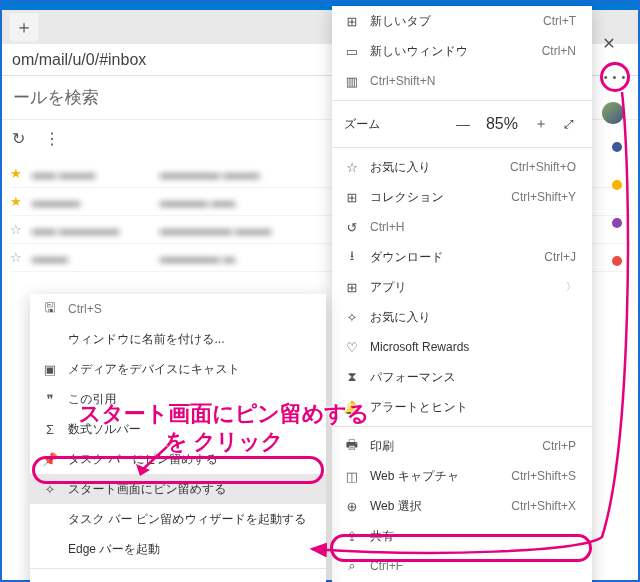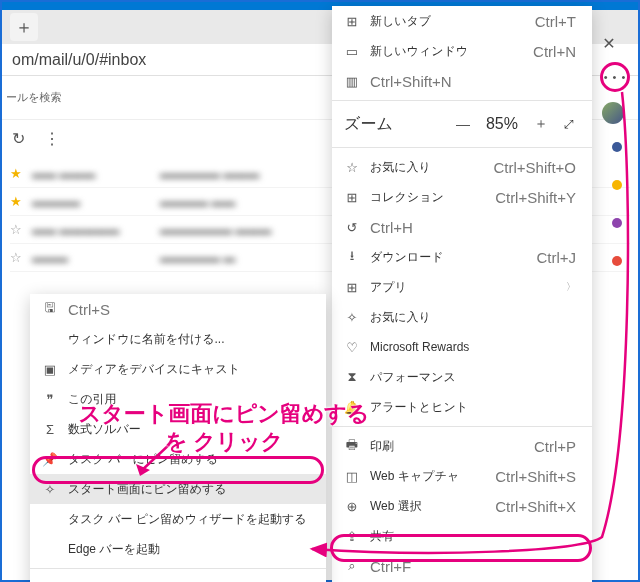--- a/index.html
+++ b/index.html
@@ -2,46 +2,46 @@
 <html><head>
 <meta charset="utf-8">
 <style>
 * { margin: 0; padding: 0; box-sizing: border-box; font-family: "Segoe UI", "Meiryo", sans-serif; }
 body { width: 640px; height: 582px; overflow: hidden; background: #fff; position: relative; }
 .frame { border: 2px solid #1a6dd6; width: 640px; height: 582px; position: relative; background: #fff; }
 .topbar { height: 8px; background: #0078d4; }
 .tabstrip { height: 34px; background: #e9e9e9; display: flex; align-items: center; padding-left: 8px; }
 .newtab { width: 28px; height: 28px; display: flex; align-items: center; justify-content: center; background: #f3f3f3; border-radius: 4px; font-size: 18px; color: #555; }
 .addrbar { height: 32px; padding: 4px 10px; font-size: 16px; color: #444; border-bottom: 1px solid #e0e0e0; display: flex; align-items: center; }
-.searchbar { height: 44px; padding: 0 4px; display: flex; align-items: center; font-size: 11px; color: #666; border-bottom: 1px solid #eee; }
+.searchbar { height: 44px; padding: 0 11px; display: flex; align-items: center; font-size: 17px; color: #666; border-bottom: 1px solid #eee; }
 .toolbar { height: 36px; display: flex; align-items: center; gap: 14px; padding: 0 10px; }
 .tb-icon { width: 18px; height: 18px; color: #555; }
 .maillist { padding: 4px 8px; }
 .mailrow { display: flex; align-items: center; height: 28px; gap: 8px; border-bottom: 1px solid #f3f3f3; }
 .star { width: 14px; color: #999; font-size: 13px; }
 .star.y { color: #f4b400; }
 .blur { filter: blur(3px); color: #666; font-size: 12px; }
 .blur.c1 { width: 120px; }
 .blur.c2 { flex: 1; }
 
 .close-btn { position: absolute; top: 28px; right: 16px; width: 26px; height: 26px; display: flex; align-items: center; justify-content: center; color: #555; font-size: 16px; }
 .more-btn { position: absolute; top: 60px; right: 8px; width: 30px; height: 30px; border: 3px solid #e6007e; border-radius: 20px; display: flex; align-items: center; justify-content: center; color: #555; letter-spacing: 1px; font-size: 11px; background: #fff; z-index: 50; }
 .avatar { position: absolute; top: 100px; right: 14px; width: 22px; height: 22px; border-radius: 50%; background: linear-gradient(135deg,#8a6,#458); }
 .sidedots { position: absolute; right: 16px; top: 140px; display: flex; flex-direction: column; gap: 28px; }
 .sidedot { width: 10px; height: 10px; border-radius: 50%; }
 
 .menu { position: absolute; background: #fff; box-shadow: 0 4px 16px rgba(0,0,0,.2); font-size: 12px; color: #333; z-index: 20; }
 .mrow { display: flex; align-items: center; height: 30px; padding: 0 16px 0 12px; gap: 10px; white-space: nowrap; }
 .mico { width: 16px; text-align: center; color: #555; font-size: 13px; }
 .mlbl { flex: 1; }
-.msc { color: #777; font-size: 15px; }
+.msc { color: #777; font-size: 12px; }
 .mchev { color: #888; font-size: 10px; }
 .msep { height: 1px; background: #e3e3e3; margin: 4px 0; }
 .zoomrow { display: flex; align-items: center; height: 38px; padding: 0 12px; gap: 14px; }
-.zoomrow .zl { flex: 1; font-size: 16px; }
+.zoomrow .zl { flex: 1; font-size: 12px; }
 .zbtn { width: 18px; text-align: center; color: #555; font-size: 14px; }
 .zpct { font-size: 16px; }
 .fs { width: 16px; }
 
 .menu-main { top: 4px; right: 46px; width: 260px; }
 .menu-sub { top: 292px; left: 28px; width: 296px; }
 
 .hl { border: 3px solid #e6007e; border-radius: 18px; position: absolute; pointer-events: none; z-index: 60; }
 .hl1 { top: 454px; left: 30px; width: 292px; height: 28px; }
 .hl2 { top: 532px; left: 328px; width: 262px; height: 28px; }

